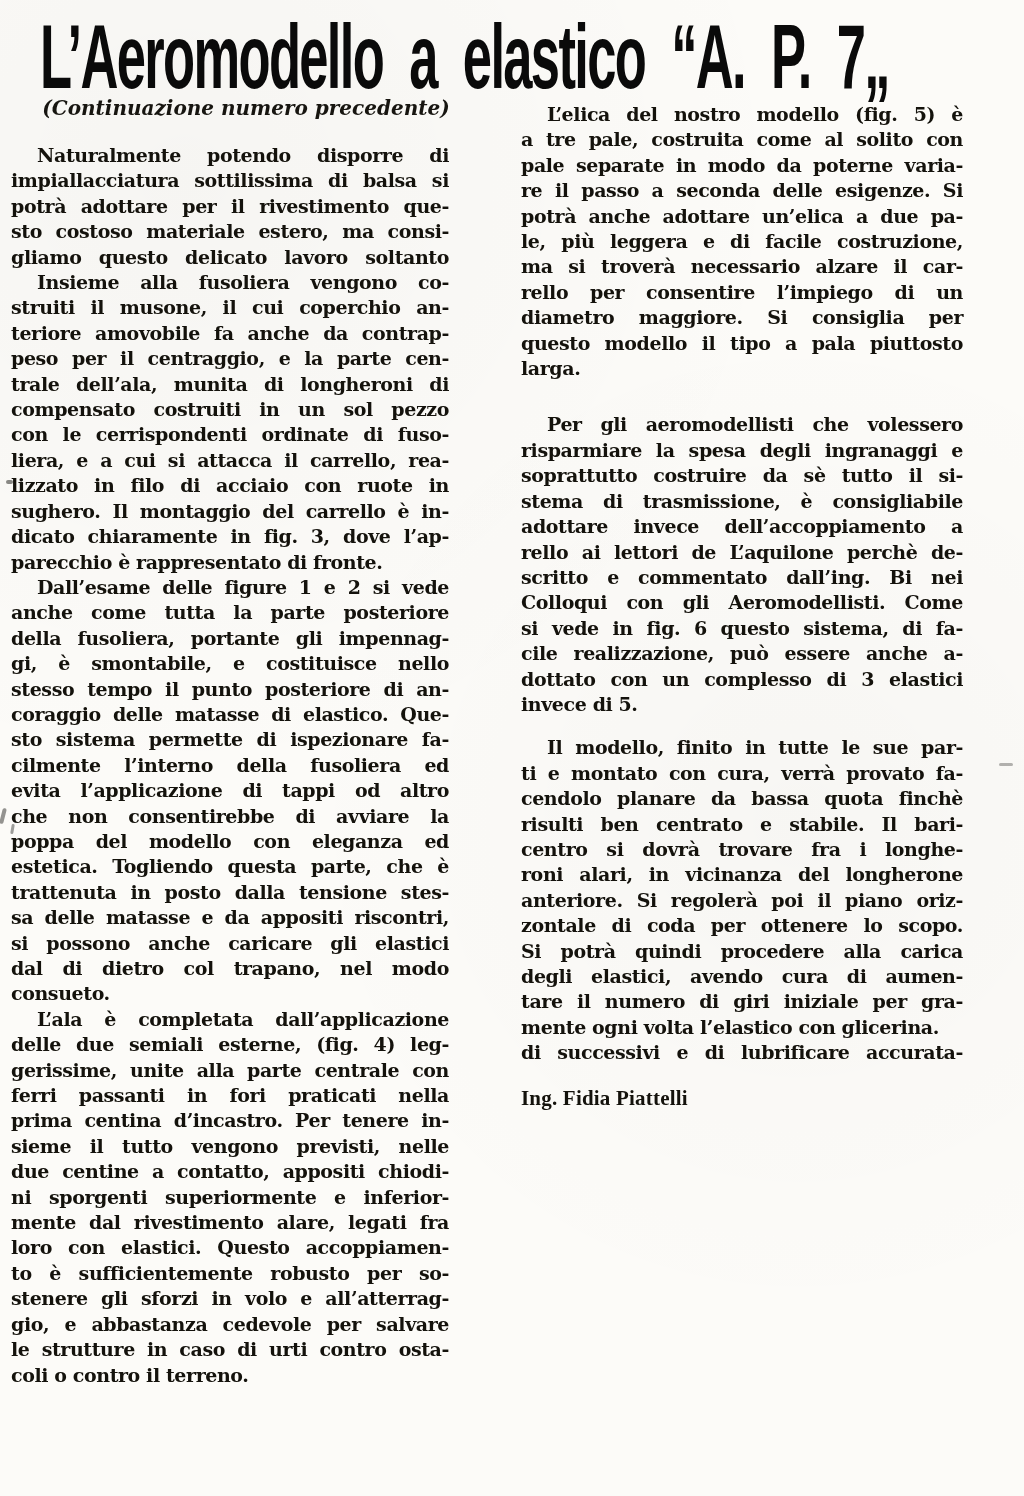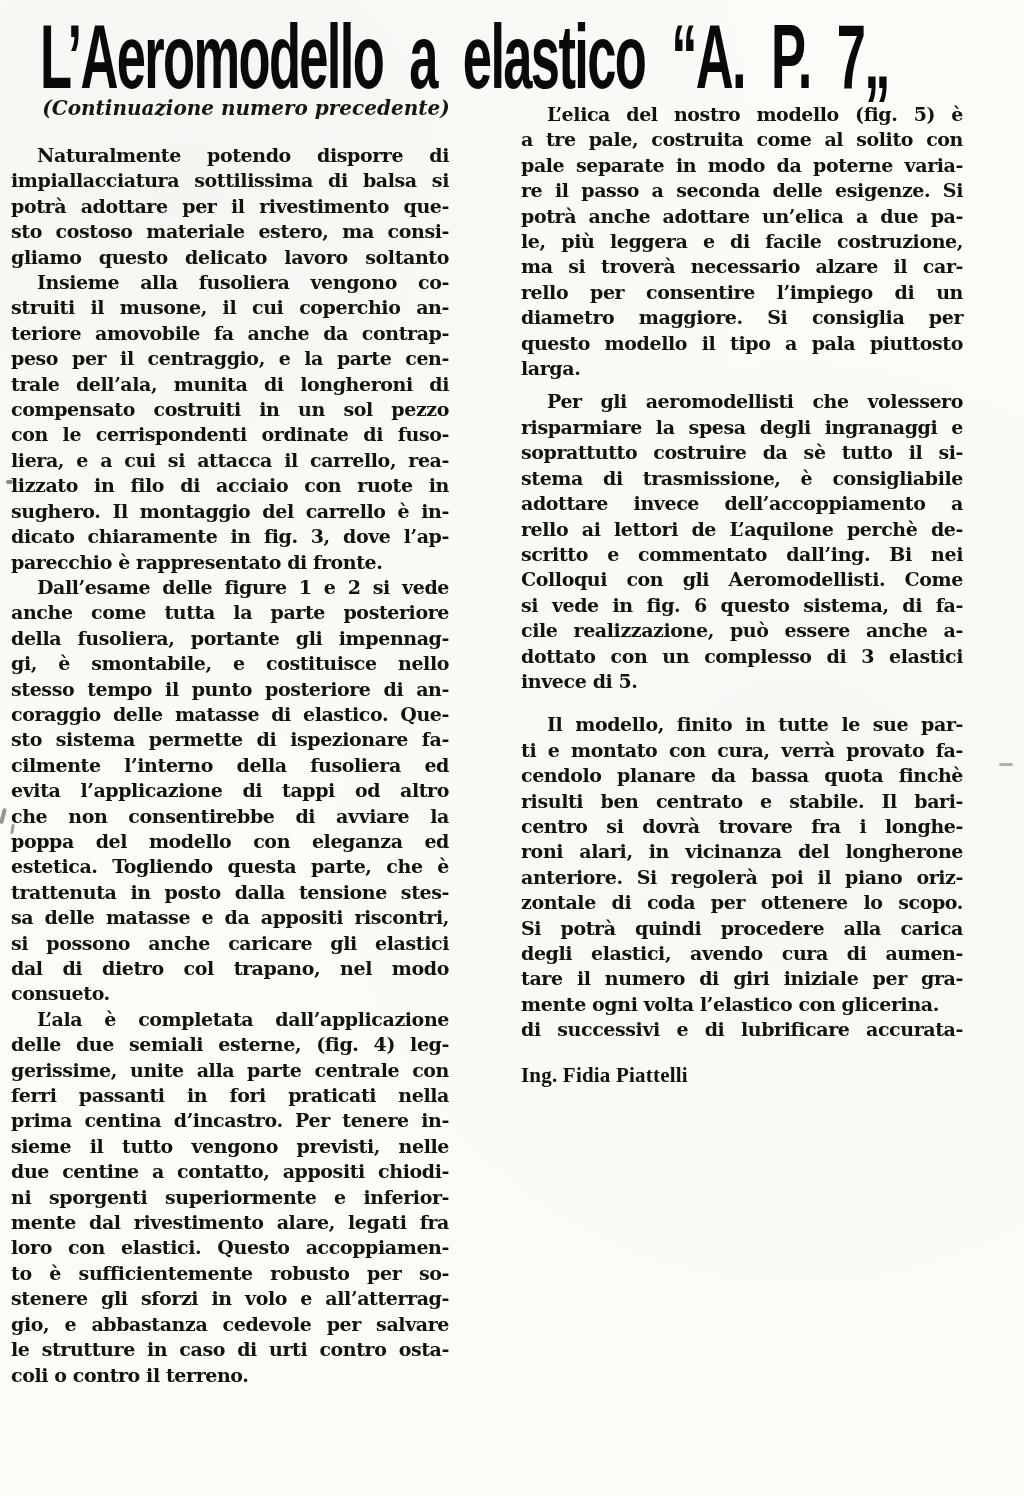--- a/index.html
+++ b/index.html
@@ -53,21 +53,21 @@
     font-size: 19px;
     font-weight: 700;
     letter-spacing: -0.4px;
     line-height: 25.4px;
     color: #14120c;
   }
   .col-left  { left: 11px;  top: 143px; width: 438px; }
   .col-right { left: 521px; top: 102px; width: 442px; }
 
   .para { margin: 0; }
-  .para.gap-lg { margin-top: 8px; }
+  .para.gap-lg { margin-top: 31px; }
   .para.gap-sm { margin-top: 18px; }
 
   .line {
     text-align: justify;
     text-align-last: justify;
   }
   .line.last { text-align-last: left; }
   .para .line:first-child { text-indent: 26px; }
 
   .byline {

